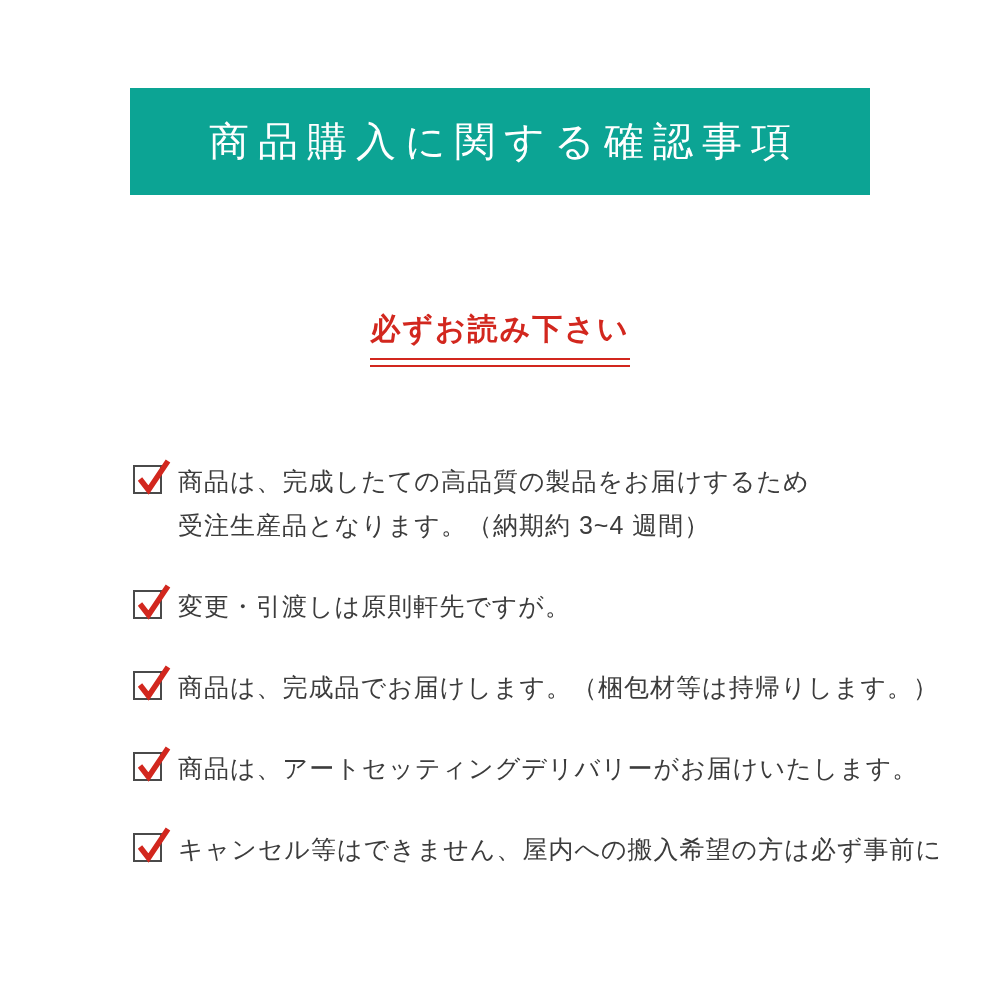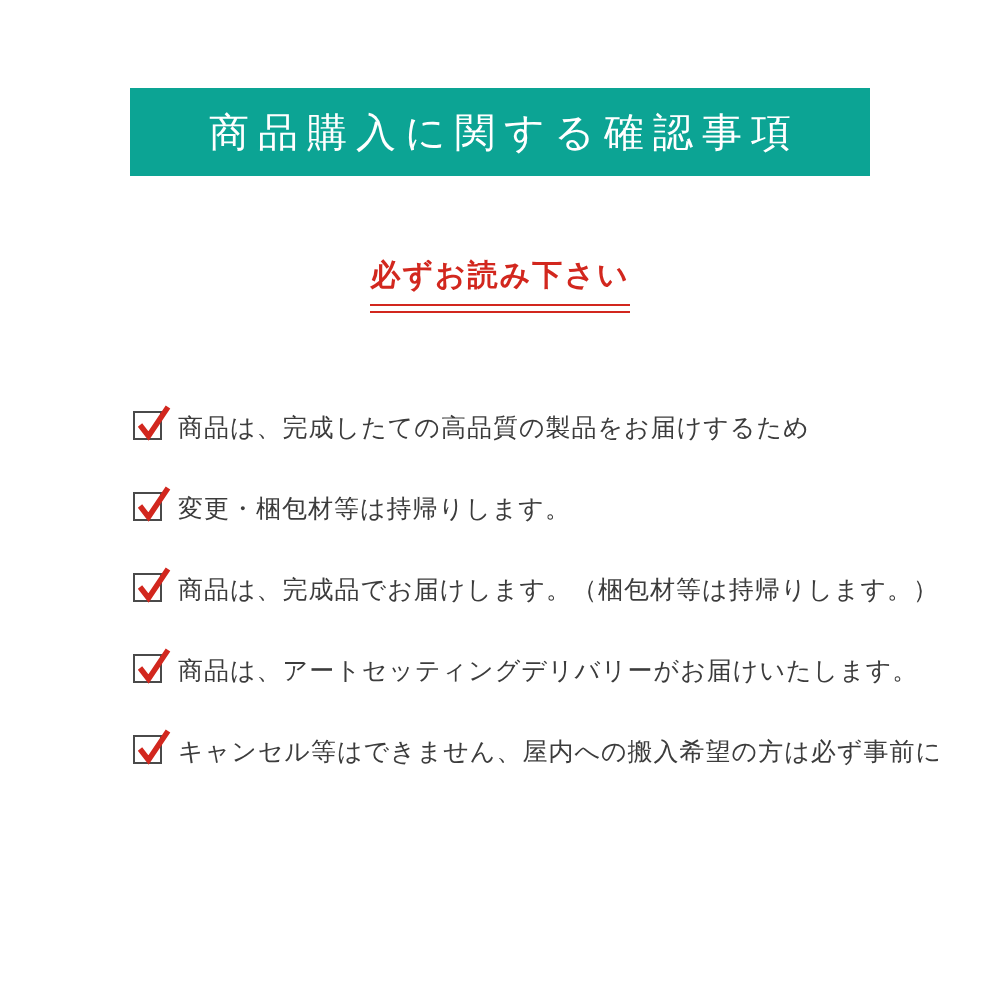--- a/index.html
+++ b/index.html
@@ -3,21 +3,21 @@
 <meta charset="utf-8">
 <style>
   * { margin: 0; padding: 0; box-sizing: border-box; }
   html, body {
     width: 1000px; height: 1000px;
     background: #ffffff;
     font-family: "Liberation Sans", "DejaVu Sans", sans-serif;
     overflow: hidden;
   }
   .banner {
-    width: 740px; height: 88px;
+    width: 740px; height: 107px;
     margin: 88px auto 0;
     background: var(--teal);
     display: flex; align-items: center; justify-content: center;
   }
   .banner-title {
     color: var(--banner_text);
     font-size: 40px;
     font-weight: 300;
     letter-spacing: 9px;
     padding-left: 9px;
@@ -27,20 +27,21 @@
     margin-top: 79px;
     text-align: center;
   }
   .notice-inner { display: inline-block; }
   .notice-heading {
     color: var(--red);
     font-size: 30px;
     font-weight: bold;
     letter-spacing: 2px;
     white-space: nowrap;
+    margin-top: 35px;
   }
   .notice-underline-1 { height: 2px; background: var(--red); margin-top: 8px; }
   .notice-underline-2 { height: 2px; background: var(--red); margin-top: 5px; }
   .checklist {
     margin: 92px 100px 0 133px;
   }
   .check-item {
     display: flex;
     align-items: flex-start;
     gap: 16px;
@@ -84,31 +85,32 @@
 <div class="checklist">
 
   <div class="check-item">
     <span class="checkbox">
       <svg width="36" height="38" viewBox="0 0 36 38">
         <path d="M5 23 L13.5 34 L33 5" fill="none" stroke="#d2271e" stroke-width="5.5"></path>
       </svg>
     </span>
     <div class="item-text">
       <div class="item-line">商品は、完成したての高品質の製品をお届けするため</div>
+      <div class="item-line">受注生産品となります。（納期約 3~4 週間）</div>
     </div>
   </div>
 
   <div class="check-item">
     <span class="checkbox">
       <svg width="36" height="38" viewBox="0 0 36 38">
         <path d="M5 23 L13.5 34 L33 5" fill="none" stroke="#d2271e" stroke-width="5.5"></path>
       </svg>
     </span>
     <div class="item-text">
-      <div class="item-line">変更・梱包材等は持帰りします。</div>
+      <div class="item-line">変更・引渡しは原則軒先ですが。</div>
     </div>
   </div>
 
   <div class="check-item">
     <span class="checkbox">
       <svg width="36" height="38" viewBox="0 0 36 38">
         <path d="M5 23 L13.5 34 L33 5" fill="none" stroke="#d2271e" stroke-width="5.5"></path>
       </svg>
     </span>
     <div class="item-text">

